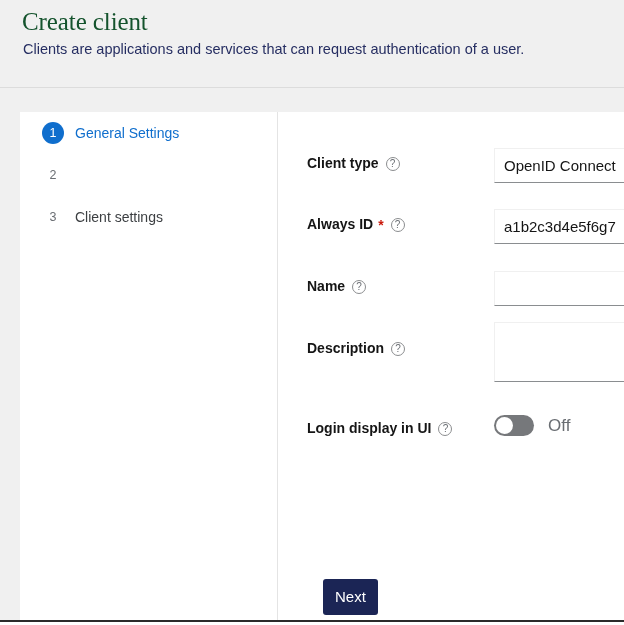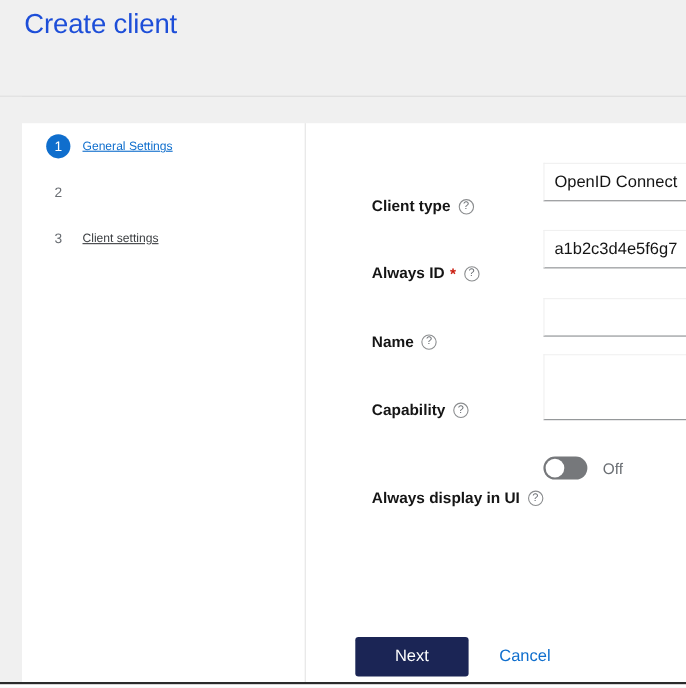--- a/index.html
+++ b/index.html
@@ -26,22 +26,23 @@
     border-bottom: 1px solid #dcdcdc;
     box-sizing: border-box;
   }
   #page-title {
     position: absolute;
     left: 22px;
     top: 6px;
     font-size: 25px;
     line-height: 32px;
     font-weight: 400;
-    color: #1d4ed8;
+    color: #14532d;
     letter-spacing: -0.1px;
+    font-family: Liberation Serif, serif;
   }
   #page-subtitle {
     position: absolute;
     left: 23px;
     top: 39px;
     font-size: 14.5px;
     line-height: 20px;
     font-weight: 400;
     color: #262e62;
   }
@@ -93,52 +94,50 @@
     line-height: 1;
     color: #6a6e73;
     margin-right: 11px;
   }
   .step.active .step-marker {
     background: #0f6ecd;
     color: #ffffff;
     font-weight: 400;
   }
   .step-label {
-    font-size: 11px;
+    font-size: 14px;
     color: #3c3f42;
     white-space: nowrap;
-    text-decoration: underline;
   }
   .step.active .step-label {
     color: #0f6ecd;
   }
 
   
   #wizard-form {
     position: absolute;
     left: 258px;
     top: 0;
     width: 382px;
     height: 508px;
   }
   .form-row {
     position: absolute;
     left: 0;
     width: 382px;
   }
   .form-label {
     position: absolute;
-    left: 60px;
+    left: 29px;
     font-size: 14px;
     font-weight: bold;
     color: #151515;
     white-space: nowrap;
     display: flex;
     align-items: center;
-    margin-top: 24px;
   }
   .required-star {
     color: #c9190b;
     font-size: 14px;
     margin-left: 5px;
     line-height: 1;
     position: relative;
     top: 1px;
   }
   .help-icon {
@@ -210,21 +209,21 @@
     position: absolute;
     left: 2px;
     top: 2px;
     width: 17px;
     height: 17px;
     border-radius: 50%;
     background: #ffffff;
   }
   .toggle-label {
     margin-left: 14px;
-    font-size: 14px;
+    font-size: 17px;
     color: #6a6e73;
   }
 
   
   #wizard-footer {
     position: absolute;
     left: 258px;
     top: 461px;
     width: 382px;
     height: 47px;
@@ -232,21 +231,21 @@
     align-items: center;
     padding-left: 45px;
     box-sizing: border-box;
   }
   .btn {
     font-family: "Liberation Sans", sans-serif;
     font-size: 15px;
     border: none;
     border-radius: 3px;
     height: 36px;
-    padding: 0 36px;
+    padding: 0 12px;
     cursor: pointer;
   }
   .btn-primary {
     background: #1b2555;
     color: #ffffff;
   }
   .btn-secondary {
     background: #d2d2d2;
     color: #8a8d90;
     margin-left: 15px;
@@ -277,20 +276,21 @@
     width: 20px;
     height: 532px;
     background: #f0f0f0;
   }
 </style>
 </head>
 <body>
 
 <div id="page-header">
   <div id="page-title">Create client</div>
+  <div id="page-subtitle">Clients are applications and services that can request authentication of a user.</div>
 </div>
 
 <div id="left-gutter"></div>
 
 <div id="wizard-card">
 
   <div id="wizard-divider"></div>
 
   <nav id="wizard-steps">
 
@@ -332,41 +332,40 @@
     <div class="form-row" style="top:155px;">
       <label class="form-label" style="top:11px;">
         <span>Name</span>
         <span class="help-icon"></span>
       </label>
       <input class="field" type="text" style="top: 4px;" value="">
     </div>
 
     <div class="form-row" style="top:210px;">
       <label class="form-label" style="top:18px;">
-        <span>Capability</span>
+        <span>Description</span>
         <span class="help-icon"></span>
       </label>
       <textarea class="field" style="top: 0px;"></textarea>
     </div>
 
     <div class="form-row" style="top:303px;">
       <label class="form-label" style="top:5px;">
-        <span>Always display in UI</span>
+        <span>Login display in UI</span>
         <span class="help-icon"></span>
       </label>
       <div class="toggle-wrap" style="top:0px;">
         <span class="toggle">
           <span class="knob"></span>
         </span>
         <span class="toggle-label">Off</span>
       </div>
     </div>
 
   </div>
 
   <div id="wizard-footer">
     <button class="btn btn-primary">Next</button>
-    <button class="btn btn-link">Cancel</button>
   </div>
 
 </div>
 
 <div id="bottom-edge"></div>
 
 </body></html>

